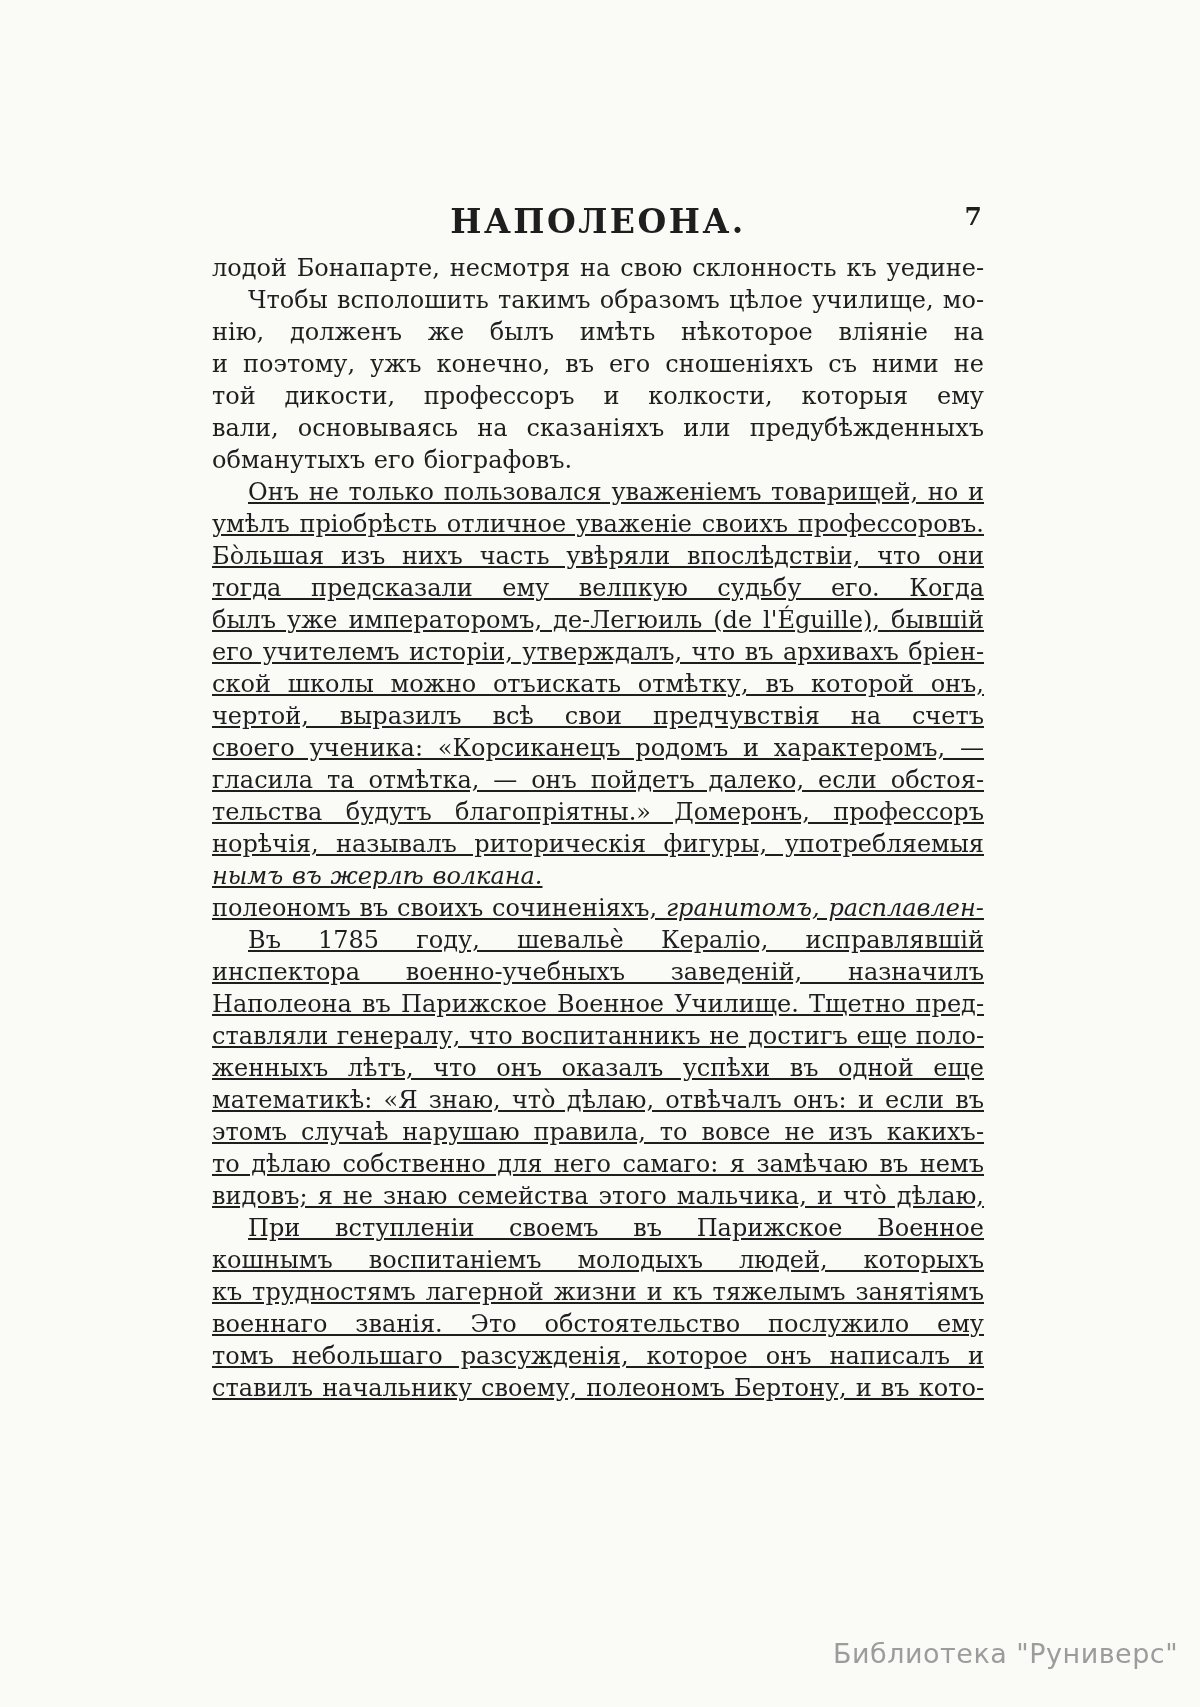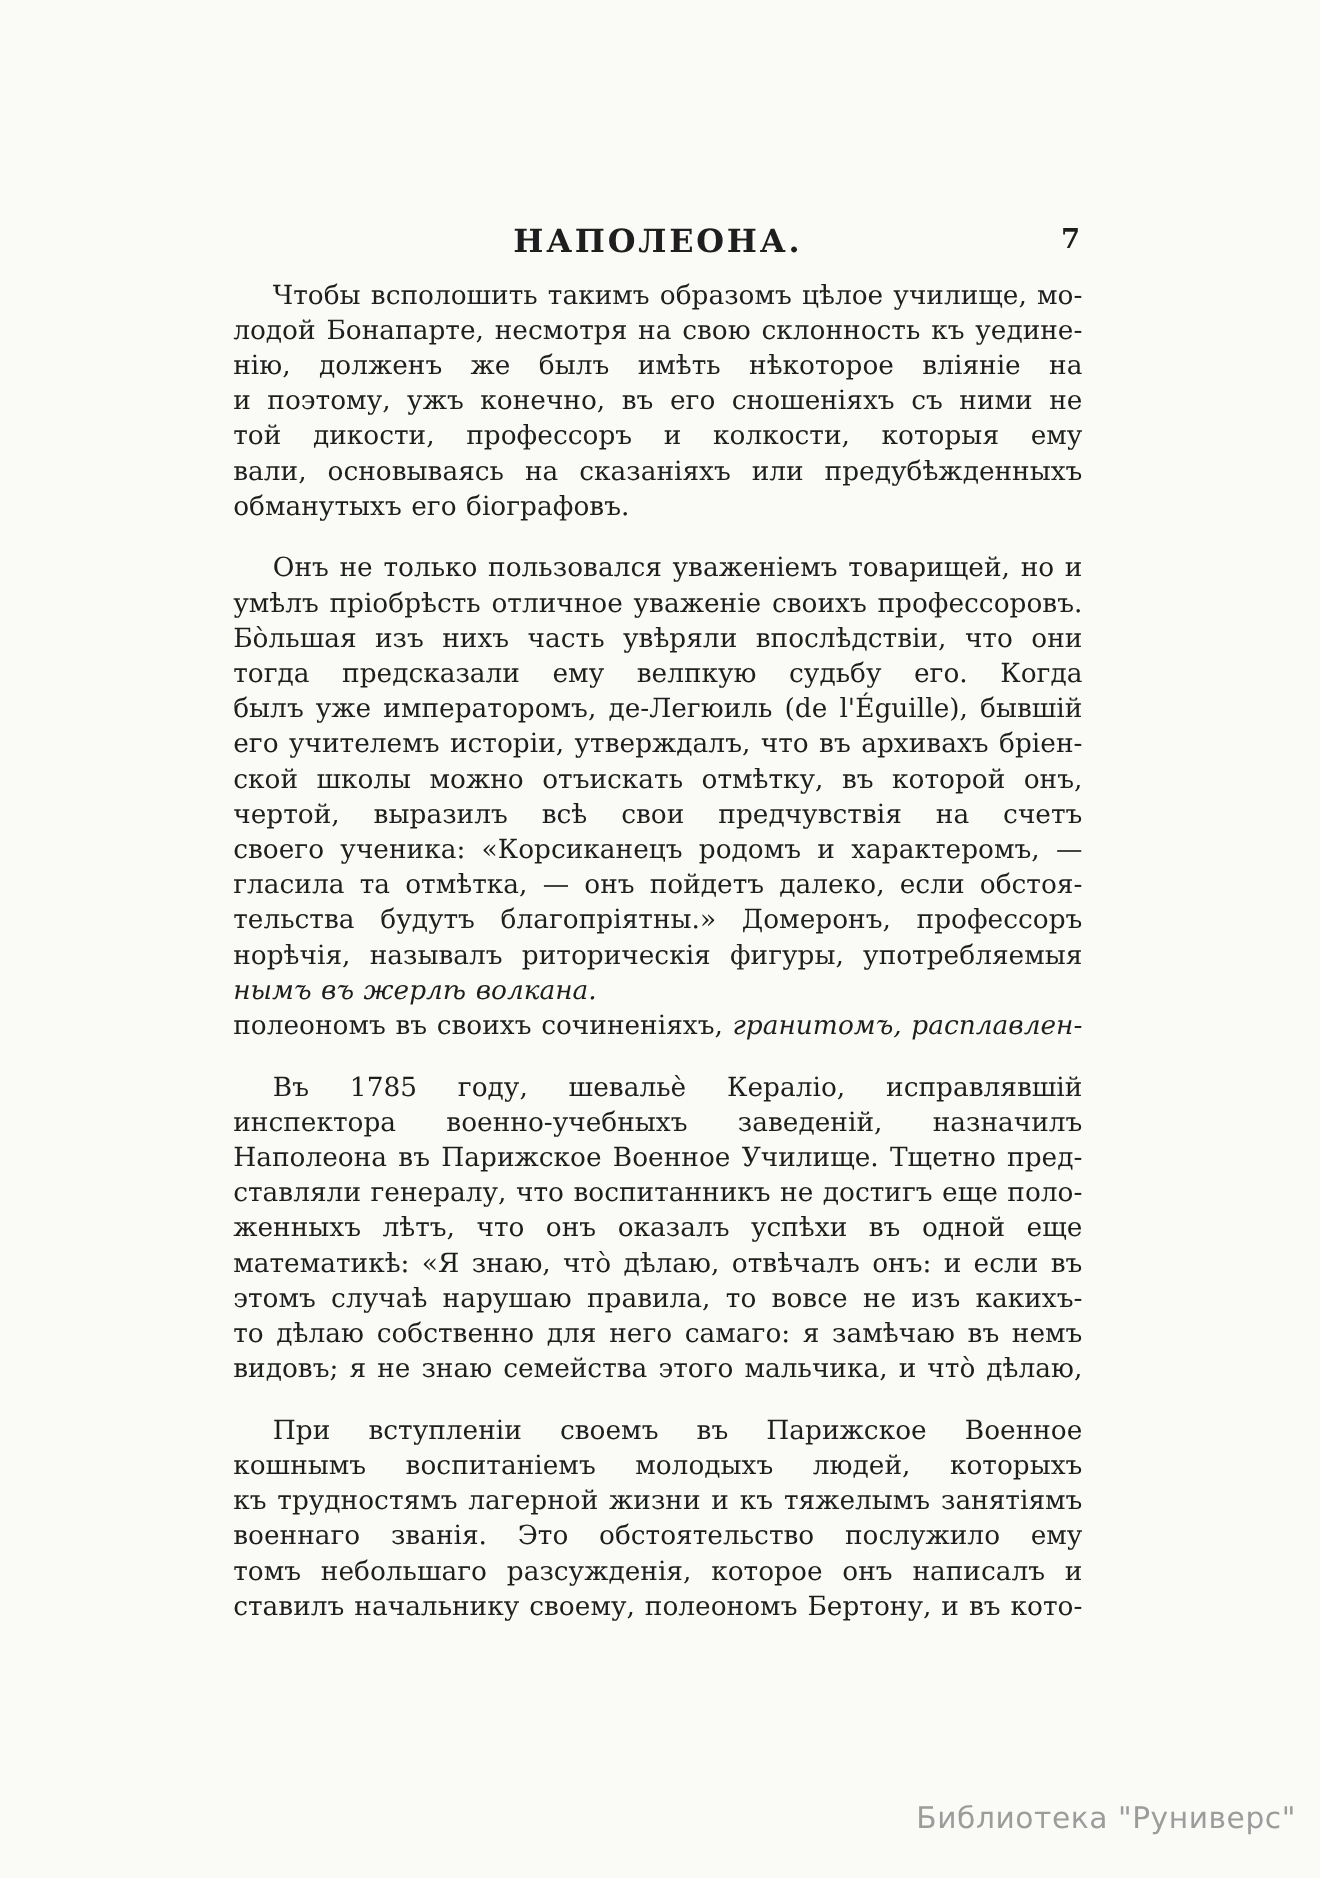--- a/index.html
+++ b/index.html
@@ -18,21 +18,21 @@
   .page-header {
     position: absolute;
     top: 202px;
     left: 212px;
     width: 772px;
     height: 34px;
   }
   .running-title {
     display: block;
     text-align: center;
-    font-size: 29px;
+    font-size: 33px;
     letter-spacing: 2.5px;
     font-weight: 600;
   }
   .page-number {
     position: absolute;
     top: 0;
     right: 2px;
     font-size: 25px;
     font-weight: 700;
   }
@@ -40,21 +40,22 @@
     position: absolute;
     top: 252px;
     left: 212px;
     width: 772px;
   }
   .paragraph {
     margin: 0;
     padding: 0;
   }
   .paragraph + .paragraph {
-    margin-top: 24px;
+    margin-top: 0;
+    text-decoration: underline;
   }
   .line {
     font-size: 24px;
     line-height: 32px;
     height: 32px;
     white-space: normal;
     overflow: hidden;
     text-align: justify;
     text-align-last: justify;
     word-spacing: 1px;
@@ -82,22 +83,22 @@
 <body>
 
 <div class="page-header">
   <span class="running-title">НАПОЛЕОНА.</span>
   <span class="page-number">7</span>
 </div>
 
 <div class="text-block">
 
   <div class="paragraph">
+    <div class="line">лодой Бонапарте, несмотря на свою склонность къ уедине-</div>
     <div class="line ind">Чтобы всполошить такимъ образомъ цѣлое училище, мо-</div>
-    <div class="line">лодой Бонапарте, несмотря на свою склонность къ уедине-</div>
     <div class="line">нію, долженъ же былъ имѣть нѣкоторое вліяніе на товарищей,</div>
     <div class="line">и поэтому, ужъ конечно, въ его сношеніяхъ съ ними не было</div>
     <div class="line">той дикости, профессоръ и колкости, которыя ему приписы-</div>
     <div class="line">вали, основываясь на сказаніяхъ или предубѣжденныхъ или</div>
     <div class="line end">обманутыхъ его біографовъ.</div>
   </div>
 
   <div class="paragraph">
     <div class="line ind">Онъ не только пользовался уваженіемъ товарищей, но и</div>
     <div class="line">умѣлъ пріобрѣсть отличное уваженіе своихъ профессоровъ.</div>

